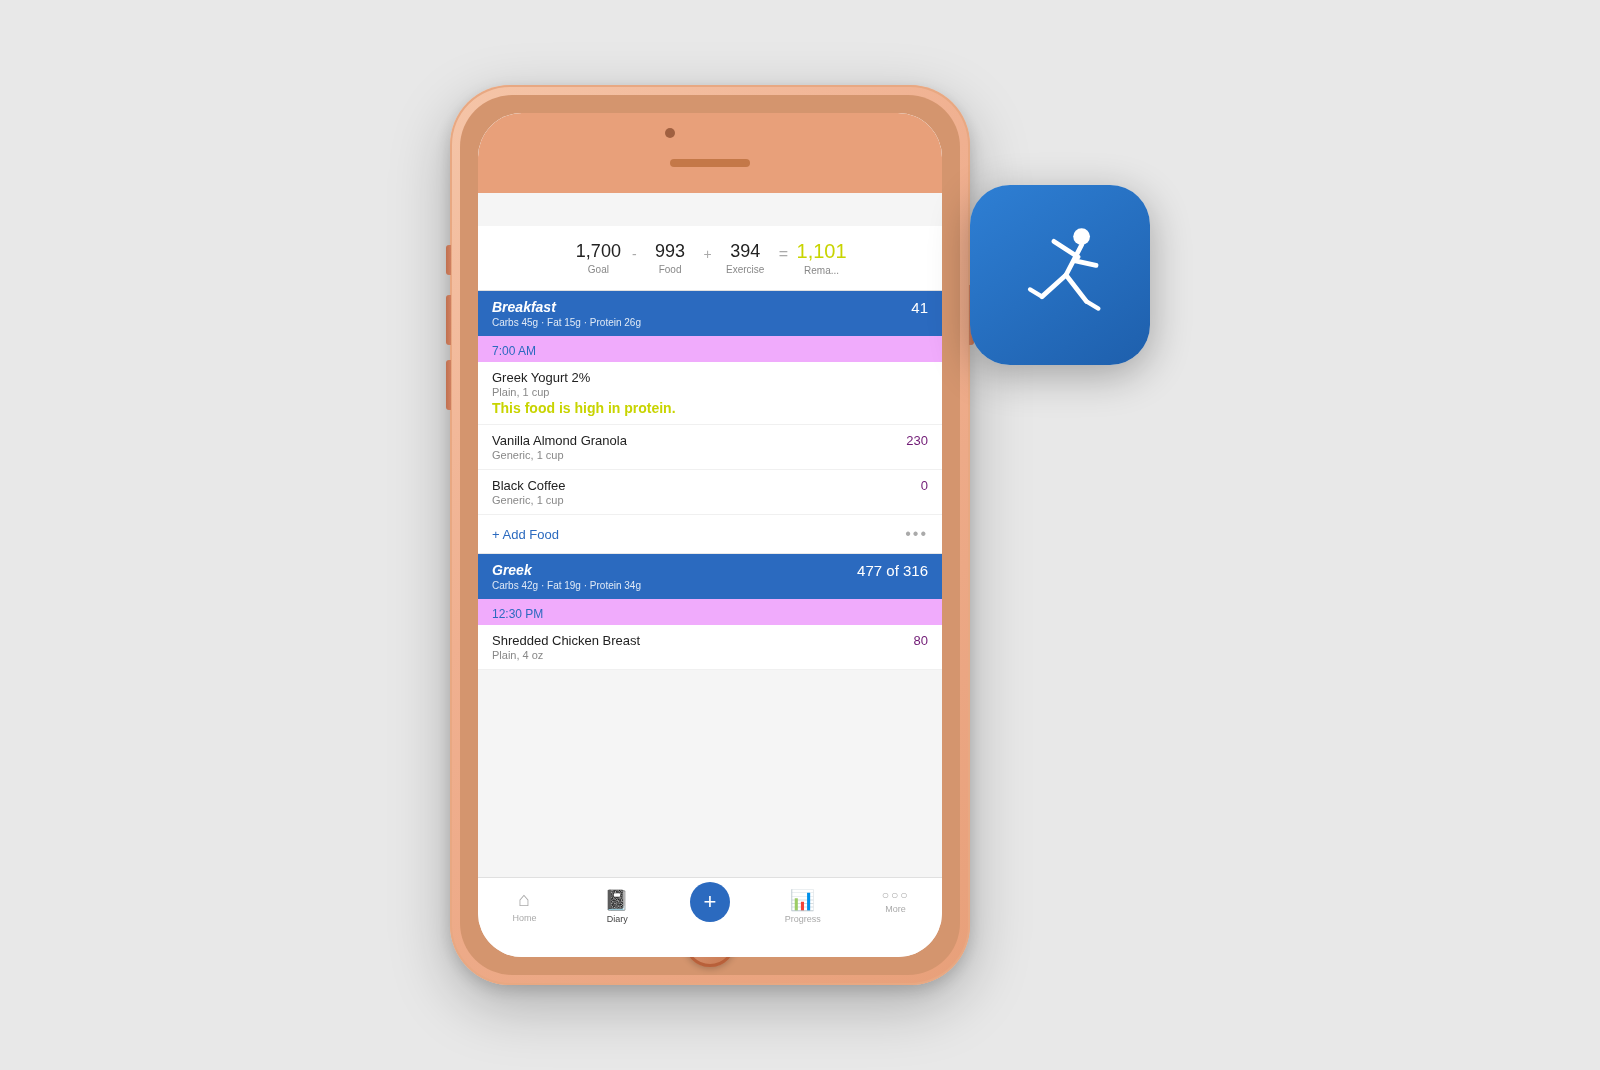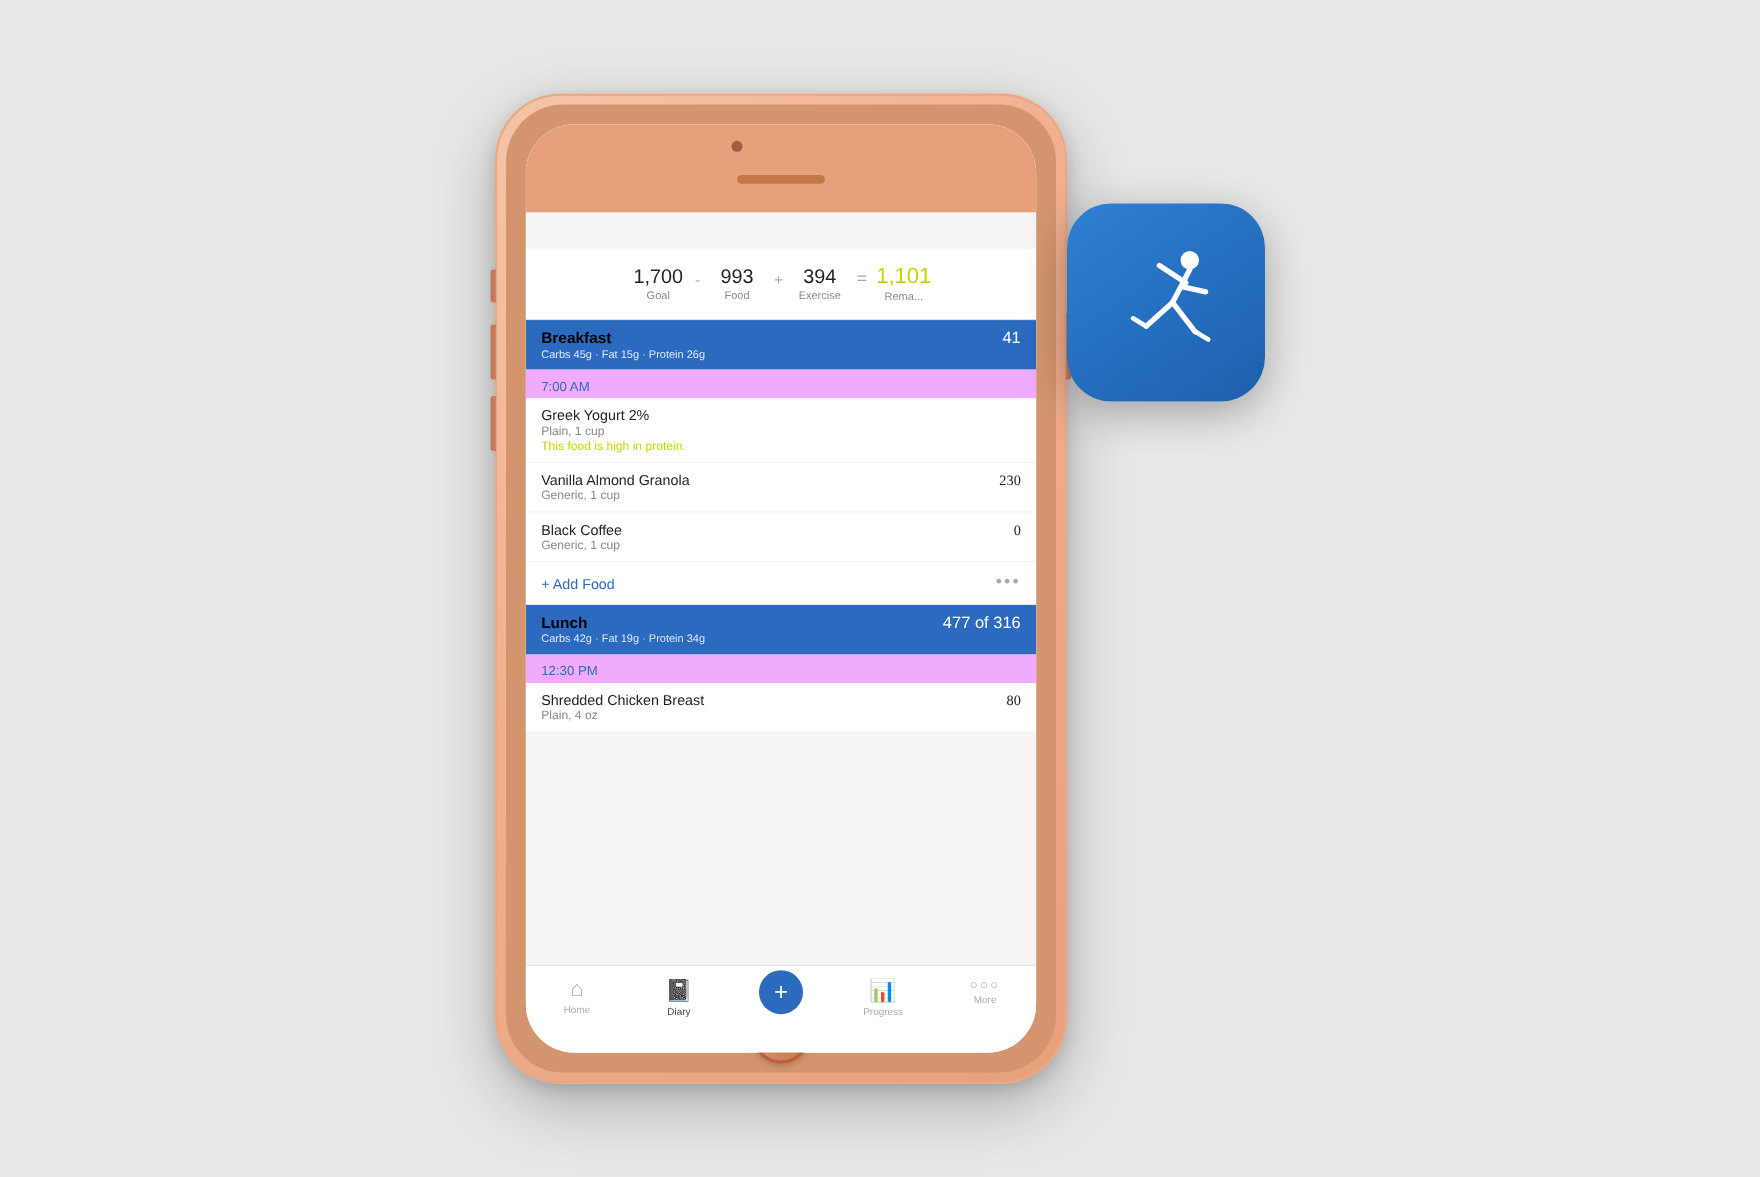--- a/index.html
+++ b/index.html
@@ -156,23 +156,24 @@
     
     .meal-header {
       background: #2b6abf;
       padding: 8px 14px;
       display: flex;
       justify-content: space-between;
       align-items: flex-start;
     }
 
     .meal-title {
-      color: #000000;
+      color: #ffffff;
       font-size: 14px;
       font-weight: 600;
+      font-style: italic;
     }
 
     .meal-calories {
       color: white;
       font-size: 15px;
       font-weight: 400;
     }
 
     .meal-macros {
       color: rgba(255,255,255,0.85);
@@ -208,31 +209,31 @@
       color: #222;
     }
 
     .food-desc {
       font-size: 11px;
       color: #888;
       margin-top: 1px;
     }
 
     .food-note {
-      font-size: 11px;
+      font-size: 14px;
       color: #c8d400;
       margin-top: 2px;
+      font-weight: bold;
     }
 
     .food-cals {
       font-size: 13px;
-      color: #0f172a;
+      color: #701a75;
       min-width: 30px;
       text-align: right;
-      font-family: Liberation Serif, serif;
     }
 
     
     .add-food-row {
       background: white;
       padding: 10px 14px;
       display: flex;
       justify-content: space-between;
       align-items: center;
       border-bottom: 1px solid #e8e8e8;
@@ -463,21 +464,21 @@
               <span class="food-cals">0</span>
             </div>
 
             <div class="add-food-row">
               <span class="add-food-btn">+ Add Food</span>
               <span class="dots-btn">•••</span>
             </div>
 
             <div class="meal-header">
               <div>
-                <div class="meal-title">Lunch</div>
+                <div class="meal-title">Greek</div>
                 <div class="meal-macros">Carbs 42g  ·  Fat 19g  ·  Protein 34g</div>
               </div>
               <span class="meal-calories">477 of 316</span>
             </div>
 
             <div class="time-label">12:30 PM</div>
 
             <div class="food-item">
               <div class="food-info">
                 <div class="food-name">Shredded Chicken Breast</div>

